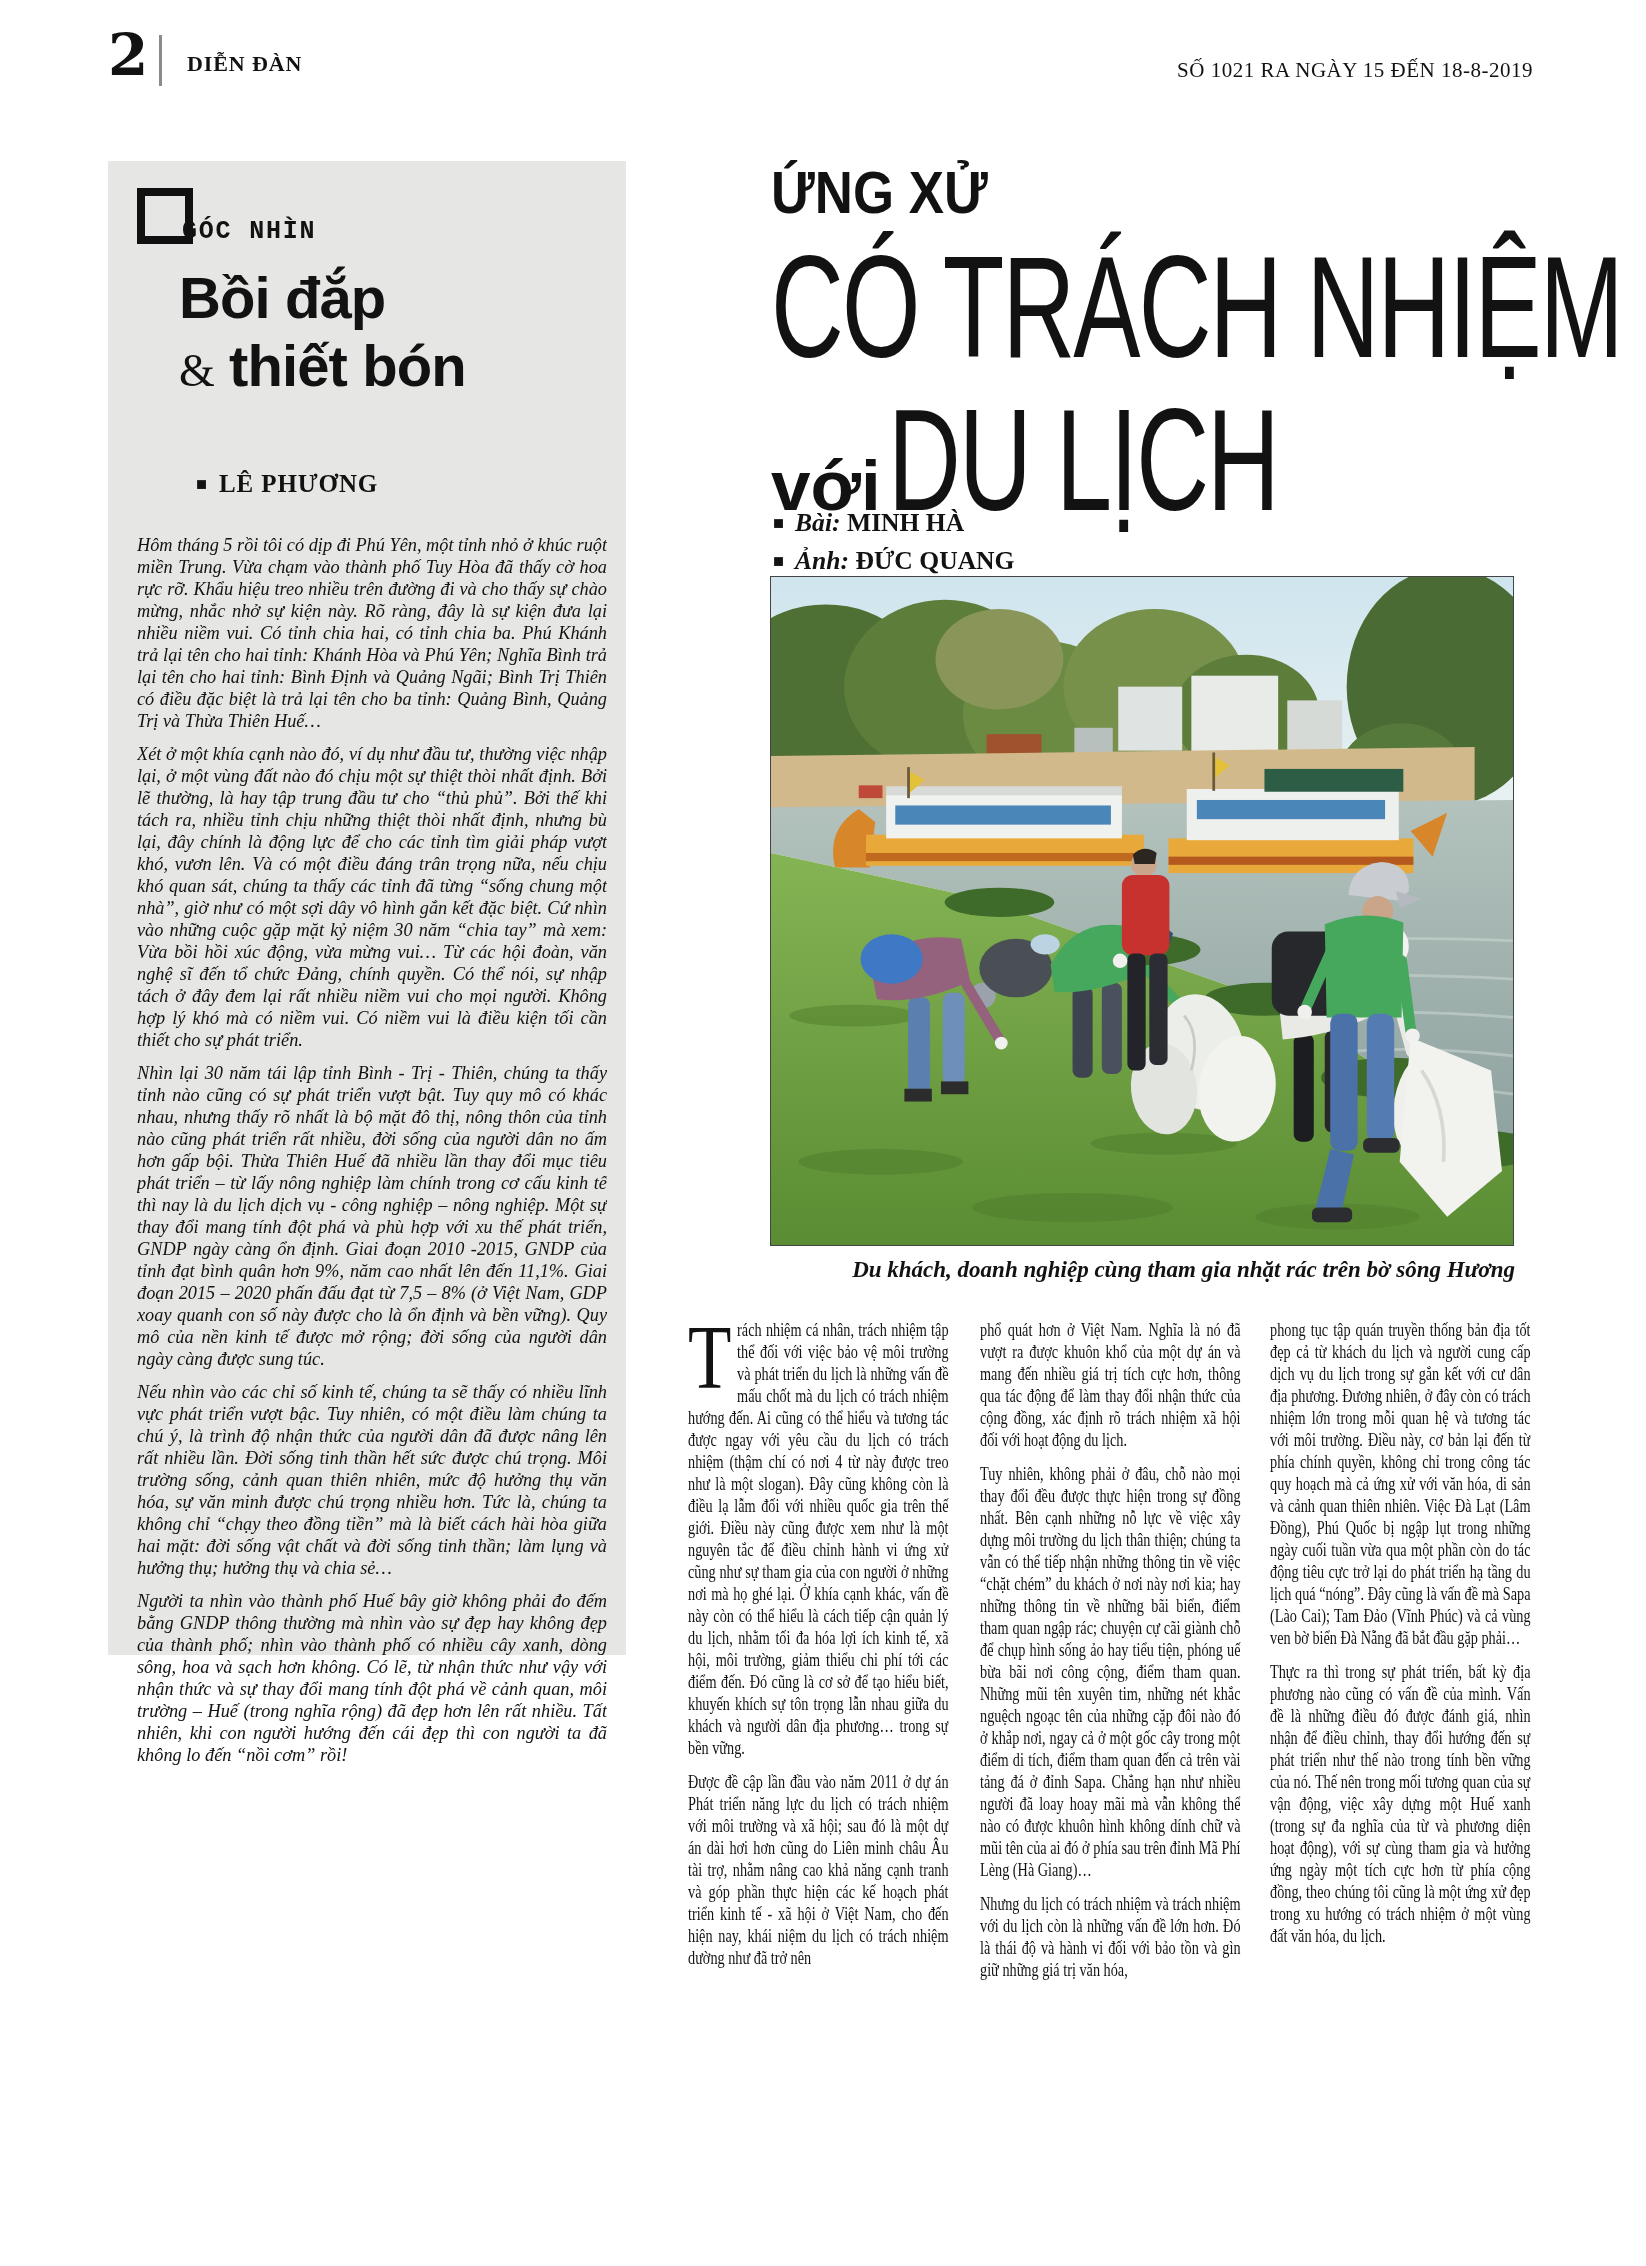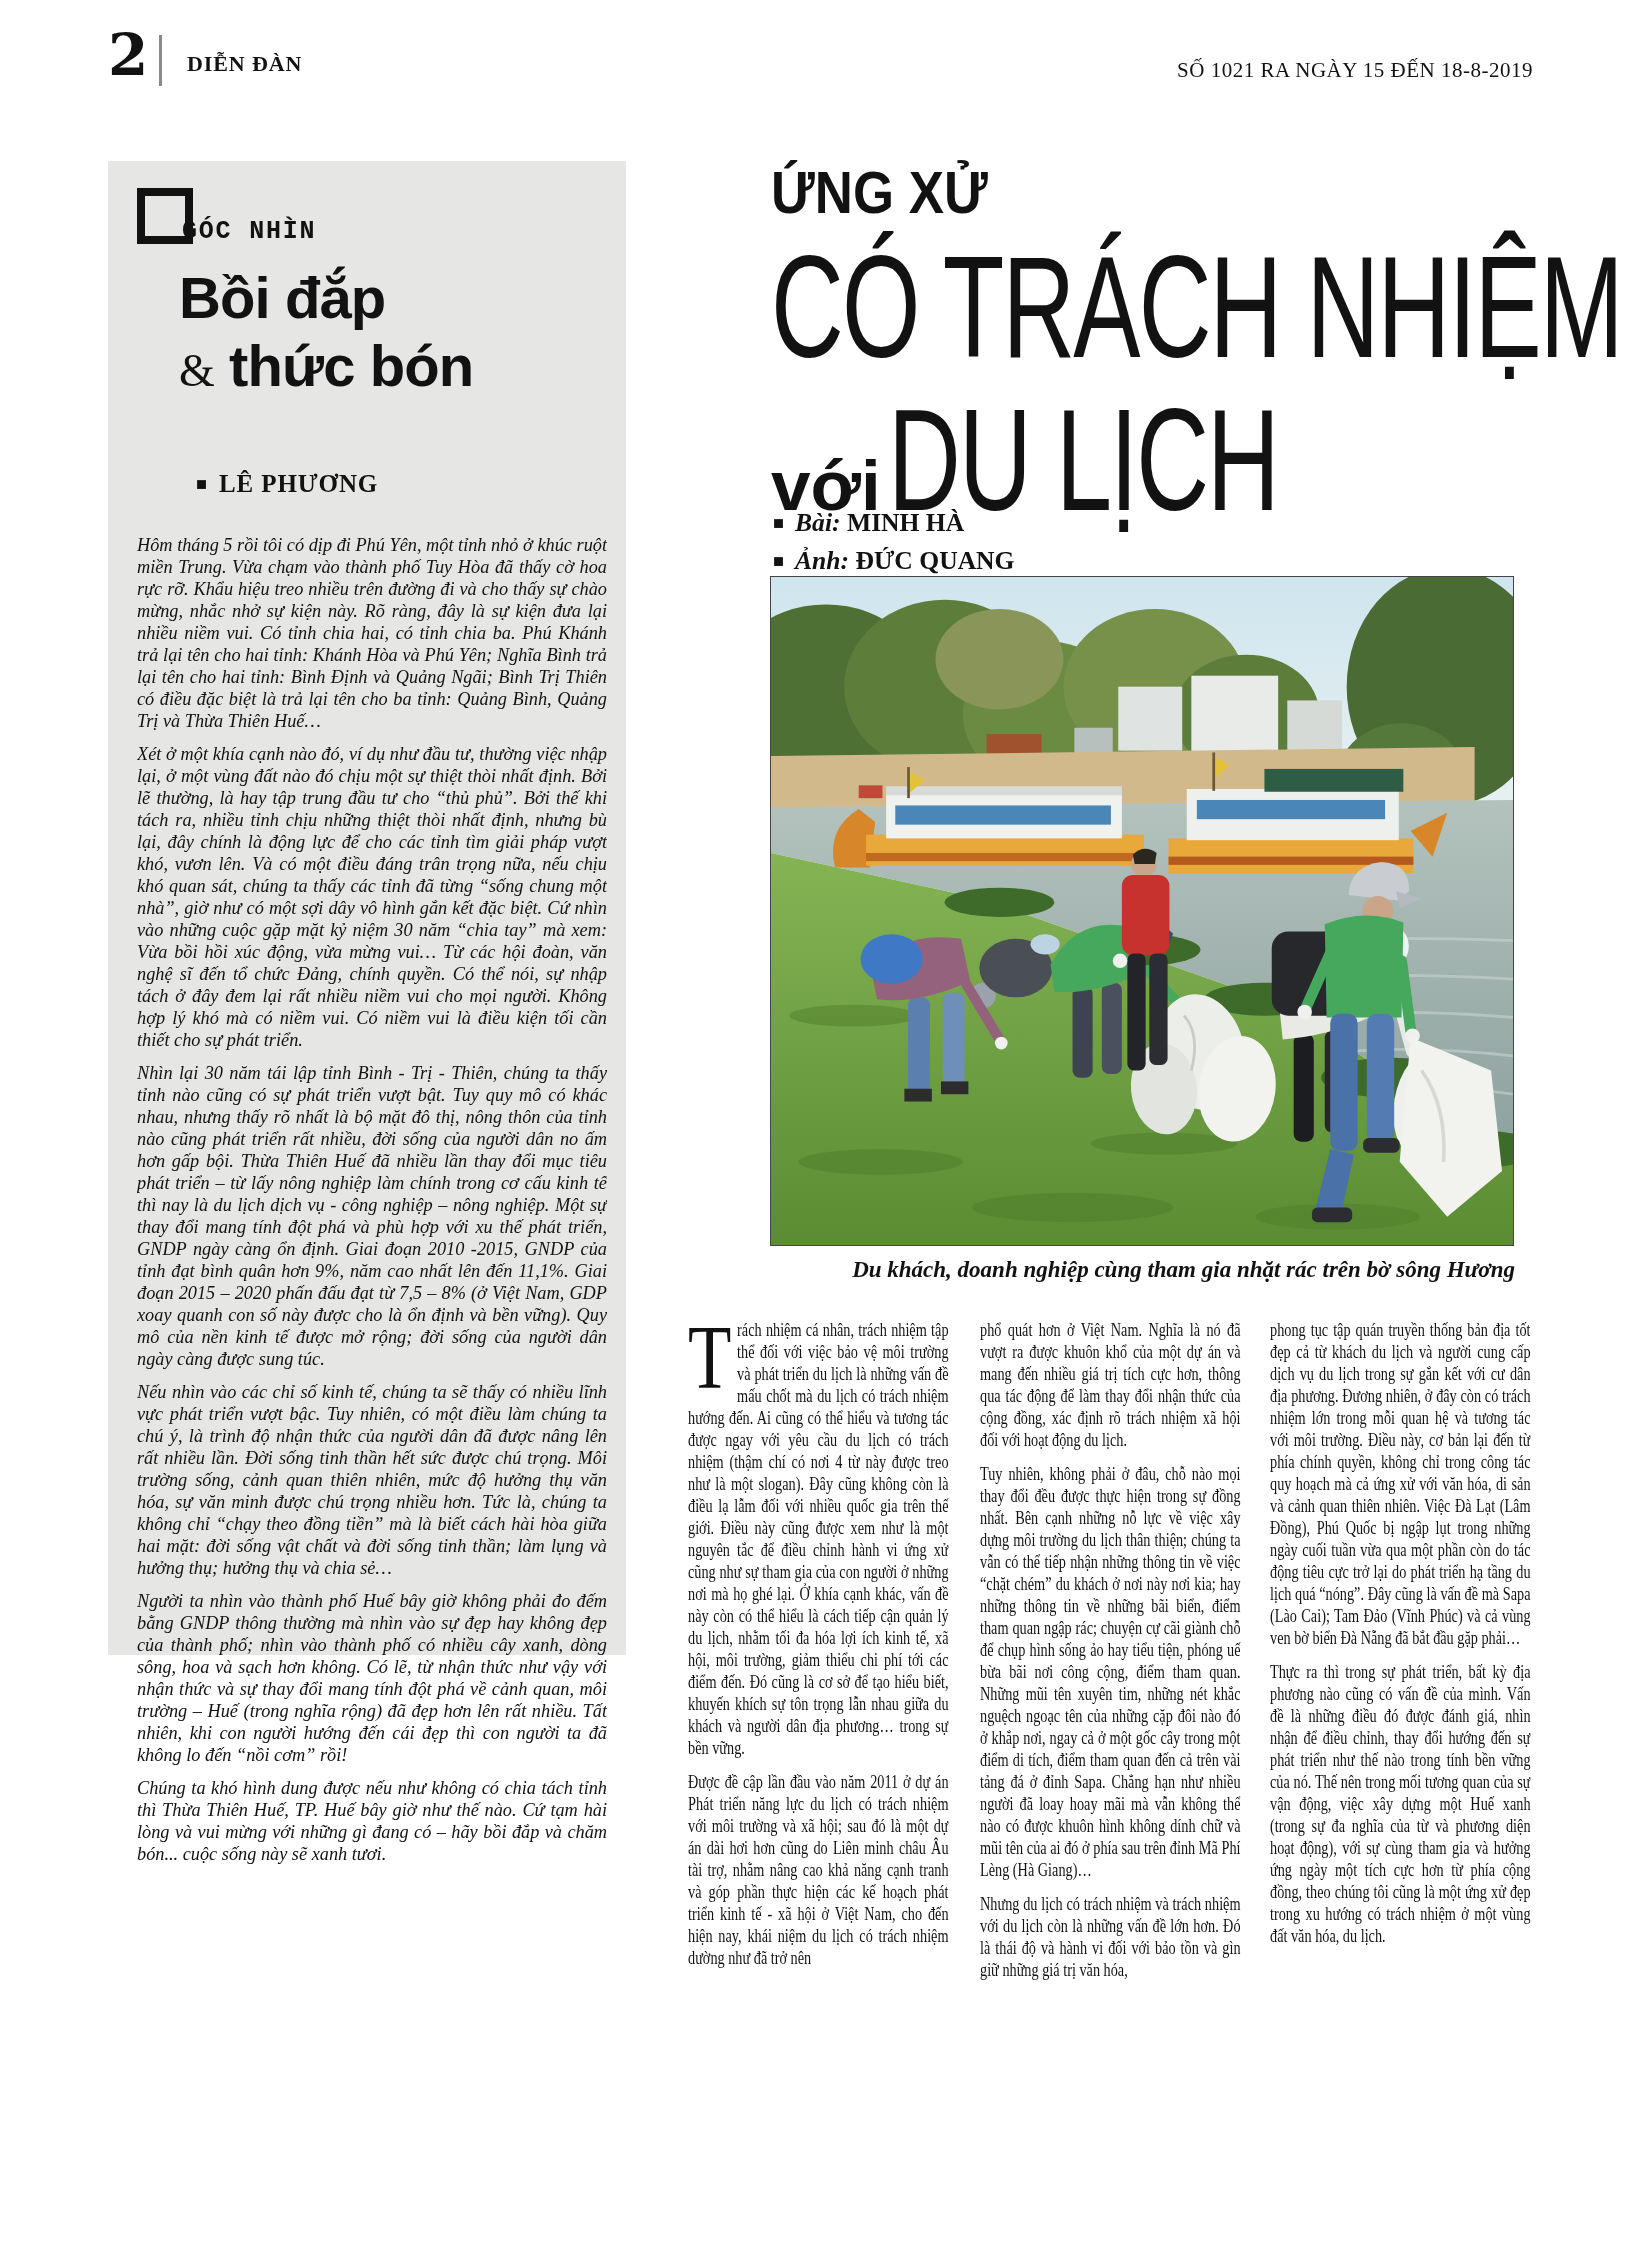--- a/index.html
+++ b/index.html
@@ -74,32 +74,31 @@
   </div>
 
   <div class="opinion">
     <div class="kicker-row">
       <div class="kicker-square"></div>
       <div class="kicker-label">GÓC NHÌN</div>
     </div>
     <div class="op-title">
       <span>Bồi đắp</span><br>
       <span class="amp">&amp;</span>
-      <span>thức bón</span>
+      <span>thiết bón</span>
     </div>
     <div class="op-author">
       <span class="sq">■</span><span>LÊ PHƯƠNG</span>
     </div>
     <div class="op-body">
       <p>Hôm tháng 5 rồi tôi có dịp đi Phú Yên, một tỉnh nhỏ ở khúc ruột miền Trung. Vừa chạm vào thành phố Tuy Hòa đã thấy cờ hoa rực rỡ. Khẩu hiệu treo nhiều trên đường đi và cho thấy sự chào mừng, nhắc nhở sự kiện này. Rõ ràng, đây là sự kiện đưa lại nhiều niềm vui. Có tỉnh chia hai, có tỉnh chia ba. Phú Khánh trả lại tên cho hai tỉnh: Khánh Hòa và Phú Yên; Nghĩa Bình trả lại tên cho hai tỉnh: Bình Định và Quảng Ngãi; Bình Trị Thiên có điều đặc biệt là trả lại tên cho ba tỉnh: Quảng Bình, Quảng Trị và Thừa Thiên Huế…</p>
       <p>Xét ở một khía cạnh nào đó, ví dụ như đầu tư, thường việc nhập lại, ở một vùng đất nào đó chịu một sự thiệt thòi nhất định. Bởi lẽ thường, là hay tập trung đầu tư cho “thủ phủ”. Bởi thế khi tách ra, nhiều tỉnh chịu những thiệt thòi nhất định, nhưng bù lại, đây chính là động lực để cho các tỉnh tìm giải pháp vượt khó, vươn lên. Và có một điều đáng trân trọng nữa, nếu chịu khó quan sát, chúng ta thấy các tỉnh đã từng “sống chung một nhà”, giờ như có một sợi dây vô hình gắn kết đặc biệt. Cứ nhìn vào những cuộc gặp mặt kỷ niệm 30 năm “chia tay” mà xem: Vừa bồi hồi xúc động, vừa mừng vui… Từ các hội đoàn, văn nghệ sĩ đến tổ chức Đảng, chính quyền. Có thể nói, sự nhập tách ở đây đem lại rất nhiều niềm vui cho mọi người. Không hợp lý khó mà có niềm vui. Có niềm vui là điều kiện tối cần thiết cho sự phát triển.</p>
       <p>Nhìn lại 30 năm tái lập tỉnh Bình - Trị - Thiên, chúng ta thấy tỉnh nào cũng có sự phát triển vượt bật. Tuy quy mô có khác nhau, nhưng thấy rõ nhất là bộ mặt đô thị, nông thôn của tỉnh nào cũng phát triển rất nhiều, đời sống của người dân no ấm hơn gấp bội. Thừa Thiên Huế đã nhiều lần thay đổi mục tiêu phát triển – từ lấy nông nghiệp làm chính trong cơ cấu kinh tế thì nay là du lịch dịch vụ - công nghiệp – nông nghiệp. Một sự thay đổi mang tính đột phá và phù hợp với xu thế phát triển, GNDP ngày càng ổn định. Giai đoạn 2010 -2015, GNDP của tỉnh đạt bình quân hơn 9%, năm cao nhất lên đến 11,1%. Giai đoạn 2015 – 2020 phấn đấu đạt từ 7,5 – 8% (ở Việt Nam, GDP xoay quanh con số này được cho là ổn định và bền vững). Quy mô của nền kinh tế được mở rộng; đời sống của người dân ngày càng được sung túc.</p>
       <p>Nếu nhìn vào các chỉ số kinh tế, chúng ta sẽ thấy có nhiều lĩnh vực phát triển vượt bậc. Tuy nhiên, có một điều làm chúng ta chú ý, là trình độ nhận thức của người dân đã được nâng lên rất nhiều lần. Đời sống tinh thần hết sức được chú trọng. Môi trường sống, cảnh quan thiên nhiên, mức độ hưởng thụ văn hóa, sự văn minh được chú trọng nhiều hơn. Tức là, chúng ta không chỉ “chạy theo đồng tiền” mà là biết cách hài hòa giữa hai mặt: đời sống vật chất và đời sống tinh thần; làm lụng và hưởng thụ; hưởng thụ và chia sẻ…</p>
       <p>Người ta nhìn vào thành phố Huế bây giờ không phải đo đếm bằng GNDP thông thường mà nhìn vào sự đẹp hay không đẹp của thành phố; nhìn vào thành phố có nhiều cây xanh, dòng sông, hoa và sạch hơn không. Có lẽ, từ nhận thức như vậy với nhận thức và sự thay đổi mang tính đột phá về cảnh quan, môi trường – Huế (trong nghĩa rộng) đã đẹp hơn lên rất nhiều. Tất nhiên, khi con người hướng đến cái đẹp thì con người ta đã không lo đến “nồi cơm” rồi!</p>
-      <p>Chúng ta khó hình dung được nếu như không có chia tách tỉnh thì Thừa Thiên Huế, TP. Huế bây giờ như thế nào. Cứ tạm hài lòng và vui mừng với những gì đang có – hãy bồi đắp và chăm bón... cuộc sống này sẽ xanh tươi.</p>
     </div>
   </div>
 
   <div class="headline">
     <div><span class="hl-small">ỨNG XỬ</span></div>
     <div class="hl-row2"><span class="hl-big">CÓ TRÁCH NHIỆM</span></div>
     <div class="hl-row3">
       <span class="hl-with">với</span><span class="hl-big">DU LỊCH</span>
     </div>
   </div>

